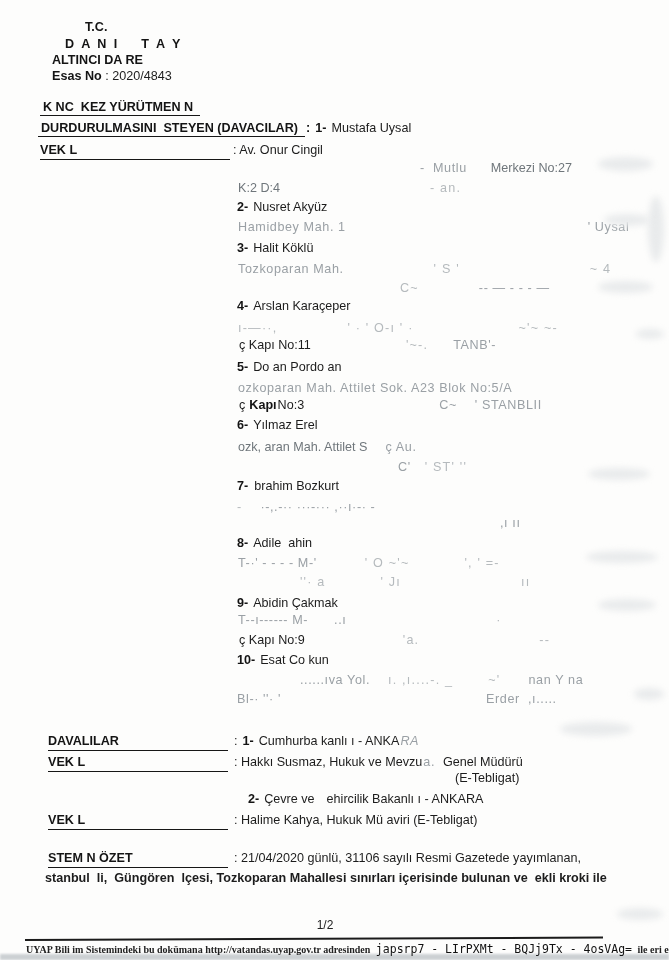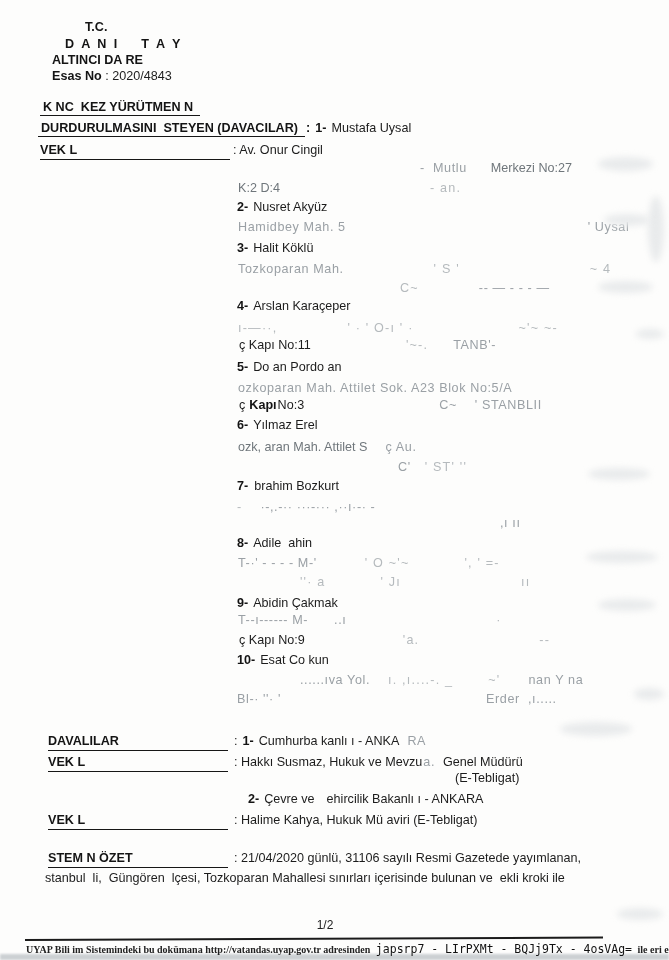--- a/index.html
+++ b/index.html
@@ -35,21 +35,21 @@
       <div class="line" style="top: 20px; left: 85px;"><span class="sg b">T.C.</span></div>
       <div class="line" style="top: 37px; left: 52px; padding-left: 13px;"><span class="sg bsp">D A N I    T A Y</span></div>
       <div class="line" style="top: 53px; left: 52px;"><span class="sg b">ALTINCI DA RE</span></div>
       <div class="line" style="top: 69px; left: 52px;"><span class="sg b">Esas No</span><span class="sg n"> : 2020/4843</span></div>
       <div class="line" style="top: 100px; left: 40px;"><span class="sg bu">K NC  KEZ YÜRÜTMEN N</span></div>
       <div class="line" style="top: 121px; left: 38px;"><span class="sg bu">DURDURULMASINI  STEYEN (DAVACILAR)</span><span class="sg b" style="margin-left: 1px;">:</span><span class="sg b" style="margin-left: 5px;">1-</span><span class="sg n" style="margin-left: 5px;">Mustafa Uysal</span></div>
       <div class="line" style="top: 143px; left: 40px;"><span class="sg b u" style="display: inline-block; width: 190px;">VEK L</span><span class="sg n" style="margin-left: 3px;">: Av. Onur Cingil</span></div>
       <div class="line" style="top: 161px; left: 420px;"><span class="sg f">-  Mutlu</span><span class="sg s" style="margin-left: 24px;">Merkezi No:27</span></div>
       <div class="line" style="top: 181px; left: 238px;"><span class="sg s">K:2 D:4</span><span class="sg f2" style="margin-left: 150px;">- an.</span></div>
       <div class="line" style="top: 200px; left: 237px;"><span class="sg b">2-</span><span class="sg n" style="margin-left: 5px;">Nusret Akyüz</span></div>
-      <div class="line" style="top: 220px; left: 238px;"><span class="sg f">Hamidbey Mah. 5</span><span class="sg f" style="margin-left: 242px;">' Uysal</span></div>
+      <div class="line" style="top: 220px; left: 238px;"><span class="sg f">Hamidbey Mah. 1</span><span class="sg f" style="margin-left: 242px;">' Uysal</span></div>
       <div class="line" style="top: 241px; left: 237px;"><span class="sg b">3-</span><span class="sg n" style="margin-left: 5px;">Halit Köklü</span></div>
       <div class="line" style="top: 262px; left: 238px;"><span class="sg f">Tozkoparan Mah.</span><span class="sg f2" style="margin-left: 90px;">' S '</span><span class="sg f2" style="margin-left: 130px;">~ 4</span></div>
       <div class="line" style="top: 281px; left: 400px;"><span class="sg f2">C~</span><span class="sg f" style="margin-left: 60px;">-- — - - - —</span></div>
       <div class="line" style="top: 299px; left: 237px;"><span class="sg b">4-</span><span class="sg n" style="margin-left: 5px;">Arslan Karaçeper</span></div>
       <div class="line" style="top: 321px; left: 238px;"><span class="sg f2">ı-—··,</span><span class="sg f2" style="margin-left: 70px;">' · ' O-ı ' ·</span><span class="sg f2" style="margin-left: 105px;">~'~ ~-</span></div>
       <div class="line" style="top: 338px; left: 239px;"><span class="sg n">ç Kapı No:11</span><span class="sg f2" style="margin-left: 95px;">'~-.</span><span class="sg f" style="margin-left: 25px;">TANB'-</span></div>
       <div class="line" style="top: 360px; left: 237px;"><span class="sg b">5-</span><span class="sg n" style="margin-left: 5px;">Do an Pordo an</span></div>
       <div class="line" style="top: 381px; left: 238px;"><span class="sg f">ozkoparan Mah. Attilet Sok. A23 Blok No:5/A</span></div>
       <div class="line" style="top: 398px; left: 239px;"><span class="sg n">ç</span><span class="sg b" style="margin-left: 4px;">Kapı</span><span class="sg n" style="margin-left: 1px;">No:3</span><span class="sg f" style="margin-left: 135px;">C~</span><span class="sg f" style="margin-left: 18px;">' STANBLII</span></div>
       <div class="line" style="top: 418px; left: 237px;"><span class="sg b">6-</span><span class="sg n" style="margin-left: 5px;">Yılmaz Erel</span></div>
@@ -60,27 +60,27 @@
       <div class="line" style="top: 516px; left: 500px;"><span class="sg f">,ı ıı</span></div>
       <div class="line" style="top: 536px; left: 237px;"><span class="sg b">8-</span><span class="sg n" style="margin-left: 5px;">Adile  ahin</span></div>
       <div class="line" style="top: 556px; left: 238px;"><span class="sg f">T-·' - - - - M-'</span><span class="sg f2" style="margin-left: 48px;">' O ~'~</span><span class="sg f2" style="margin-left: 55px;">', ' =-</span></div>
       <div class="line" style="top: 575px; left: 300px;"><span class="sg f2">''· a</span><span class="sg f2" style="margin-left: 55px;">' Jı</span><span class="sg f2" style="margin-left: 120px;">ıı</span></div>
       <div class="line" style="top: 596px; left: 237px;"><span class="sg b">9-</span><span class="sg n" style="margin-left: 5px;">Abidin Çakmak</span></div>
       <div class="line" style="top: 613px; left: 238px;"><span class="sg f">T--ı------ M-</span><span class="sg f" style="margin-left: 26px;">..ı</span><span class="sg f2" style="margin-left: 150px;">·</span></div>
       <div class="line" style="top: 633px; left: 239px;"><span class="sg n">ç Kapı No:9</span><span class="sg f2" style="margin-left: 98px;">'a.</span><span class="sg f2" style="margin-left: 120px;">--</span></div>
       <div class="line" style="top: 653px; left: 237px;"><span class="sg b">10-</span><span class="sg n" style="margin-left: 5px;">Esat Co kun</span></div>
       <div class="line" style="top: 673px; left: 300px;"><span class="sg f">......ıva Yol.</span><span class="sg f2" style="margin-left: 18px;">ı. ,ı....-. _</span><span class="sg f2" style="margin-left: 35px;">~'</span><span class="sg f" style="margin-left: 28px;">nan Y na</span></div>
       <div class="line" style="top: 692px; left: 237px;"><span class="sg f">Bl-· ''· '</span><span class="sg f" style="margin-left: 205px;">Erder  ,ı.....</span></div>
-      <div class="line" style="top: 734px; left: 48px;"><span class="sg b u" style="display: inline-block; width: 180px;">DAVALILAR</span><span class="sg n" style="margin-left: 6px;">:</span><span class="sg b" style="margin-left: 5px;">1-</span><span class="sg n" style="margin-left: 5px;">Cumhurba kanlı ı - ANKA</span><span class="sg f" style="margin-left: 8px;">RA</span></div>
+      <div class="line" style="top: 734px; left: 48px;"><span class="sg b u" style="display: inline-block; width: 180px;">DAVALILAR</span><span class="sg n" style="margin-left: 6px;">:</span><span class="sg b" style="margin-left: 5px;">1-</span><span class="sg n" style="margin-left: 5px;">Cumhurba kanlı ı - ANKA</span><span class="sg f" style="margin-left: 1px; font-style: italic;">RA</span></div>
       <div class="line" style="top: 755px; left: 48px;"><span class="sg b u" style="display: inline-block; width: 180px;">VEK L</span><span class="sg n" style="margin-left: 6px;">: Hakkı Susmaz, Hukuk ve Mevzu</span><span class="sg f" style="margin-left: 1px;">a.</span><span class="sg n" style="margin-left: 8px;">Genel Müdürü</span></div>
       <div class="line" style="top: 771px; left: 455px;"><span class="sg n">(E-Tebligat)</span></div>
       <div class="line" style="top: 792px; left: 248px;"><span class="sg b">2-</span><span class="sg n" style="margin-left: 5px;">Çevre ve</span><span class="sg n" style="margin-left: 12px;">ehircilik Bakanlı ı - ANKARA</span></div>
       <div class="line" style="top: 813px; left: 48px;"><span class="sg b u" style="display: inline-block; width: 180px;">VEK L</span><span class="sg n" style="margin-left: 6px;">: Halime Kahya, Hukuk Mü aviri (E-Tebligat)</span></div>
       <div class="line" style="top: 851px; left: 48px;"><span class="sg b u" style="display: inline-block; width: 180px;">STEM N ÖZET</span><span class="sg n" style="margin-left: 6px;">: 21/04/2020 günlü, 31106 sayılı Resmi Gazetede yayımlanan,</span></div>
-      <div class="line" style="top: 871px; left: 45px;"><span class="sg n">stanbul  li,  Güngören  lçesi, Tozkoparan Mahallesi sınırları içerisinde bulunan ve  ekli kroki ile</span></div>
+      <div class="line" style="top: 871px; left: 45px; font-weight: bold;"><span class="sg n">stanbul  li,  Güngören  lçesi, Tozkoparan Mahallesi sınırları içerisinde bulunan ve  ekli kroki ile</span></div>
     </div>
 
   <div class="artifact" style="top:157px;left:598px;width:55px;height:14px"></div>
   <div class="artifact" style="top:196px;left:648px;width:16px;height:66px"></div>
   <div class="artifact" style="top:214px;left:604px;width:46px;height:12px"></div>
   <div class="artifact" style="top:281px;left:598px;width:55px;height:12px"></div>
   <div class="artifact" style="top:329px;left:636px;width:28px;height:10px"></div>
   <div class="artifact" style="top:468px;left:588px;width:62px;height:12px"></div>
   <div class="artifact" style="top:551px;left:586px;width:72px;height:12px"></div>
   <div class="artifact" style="top:599px;left:598px;width:58px;height:12px"></div>

